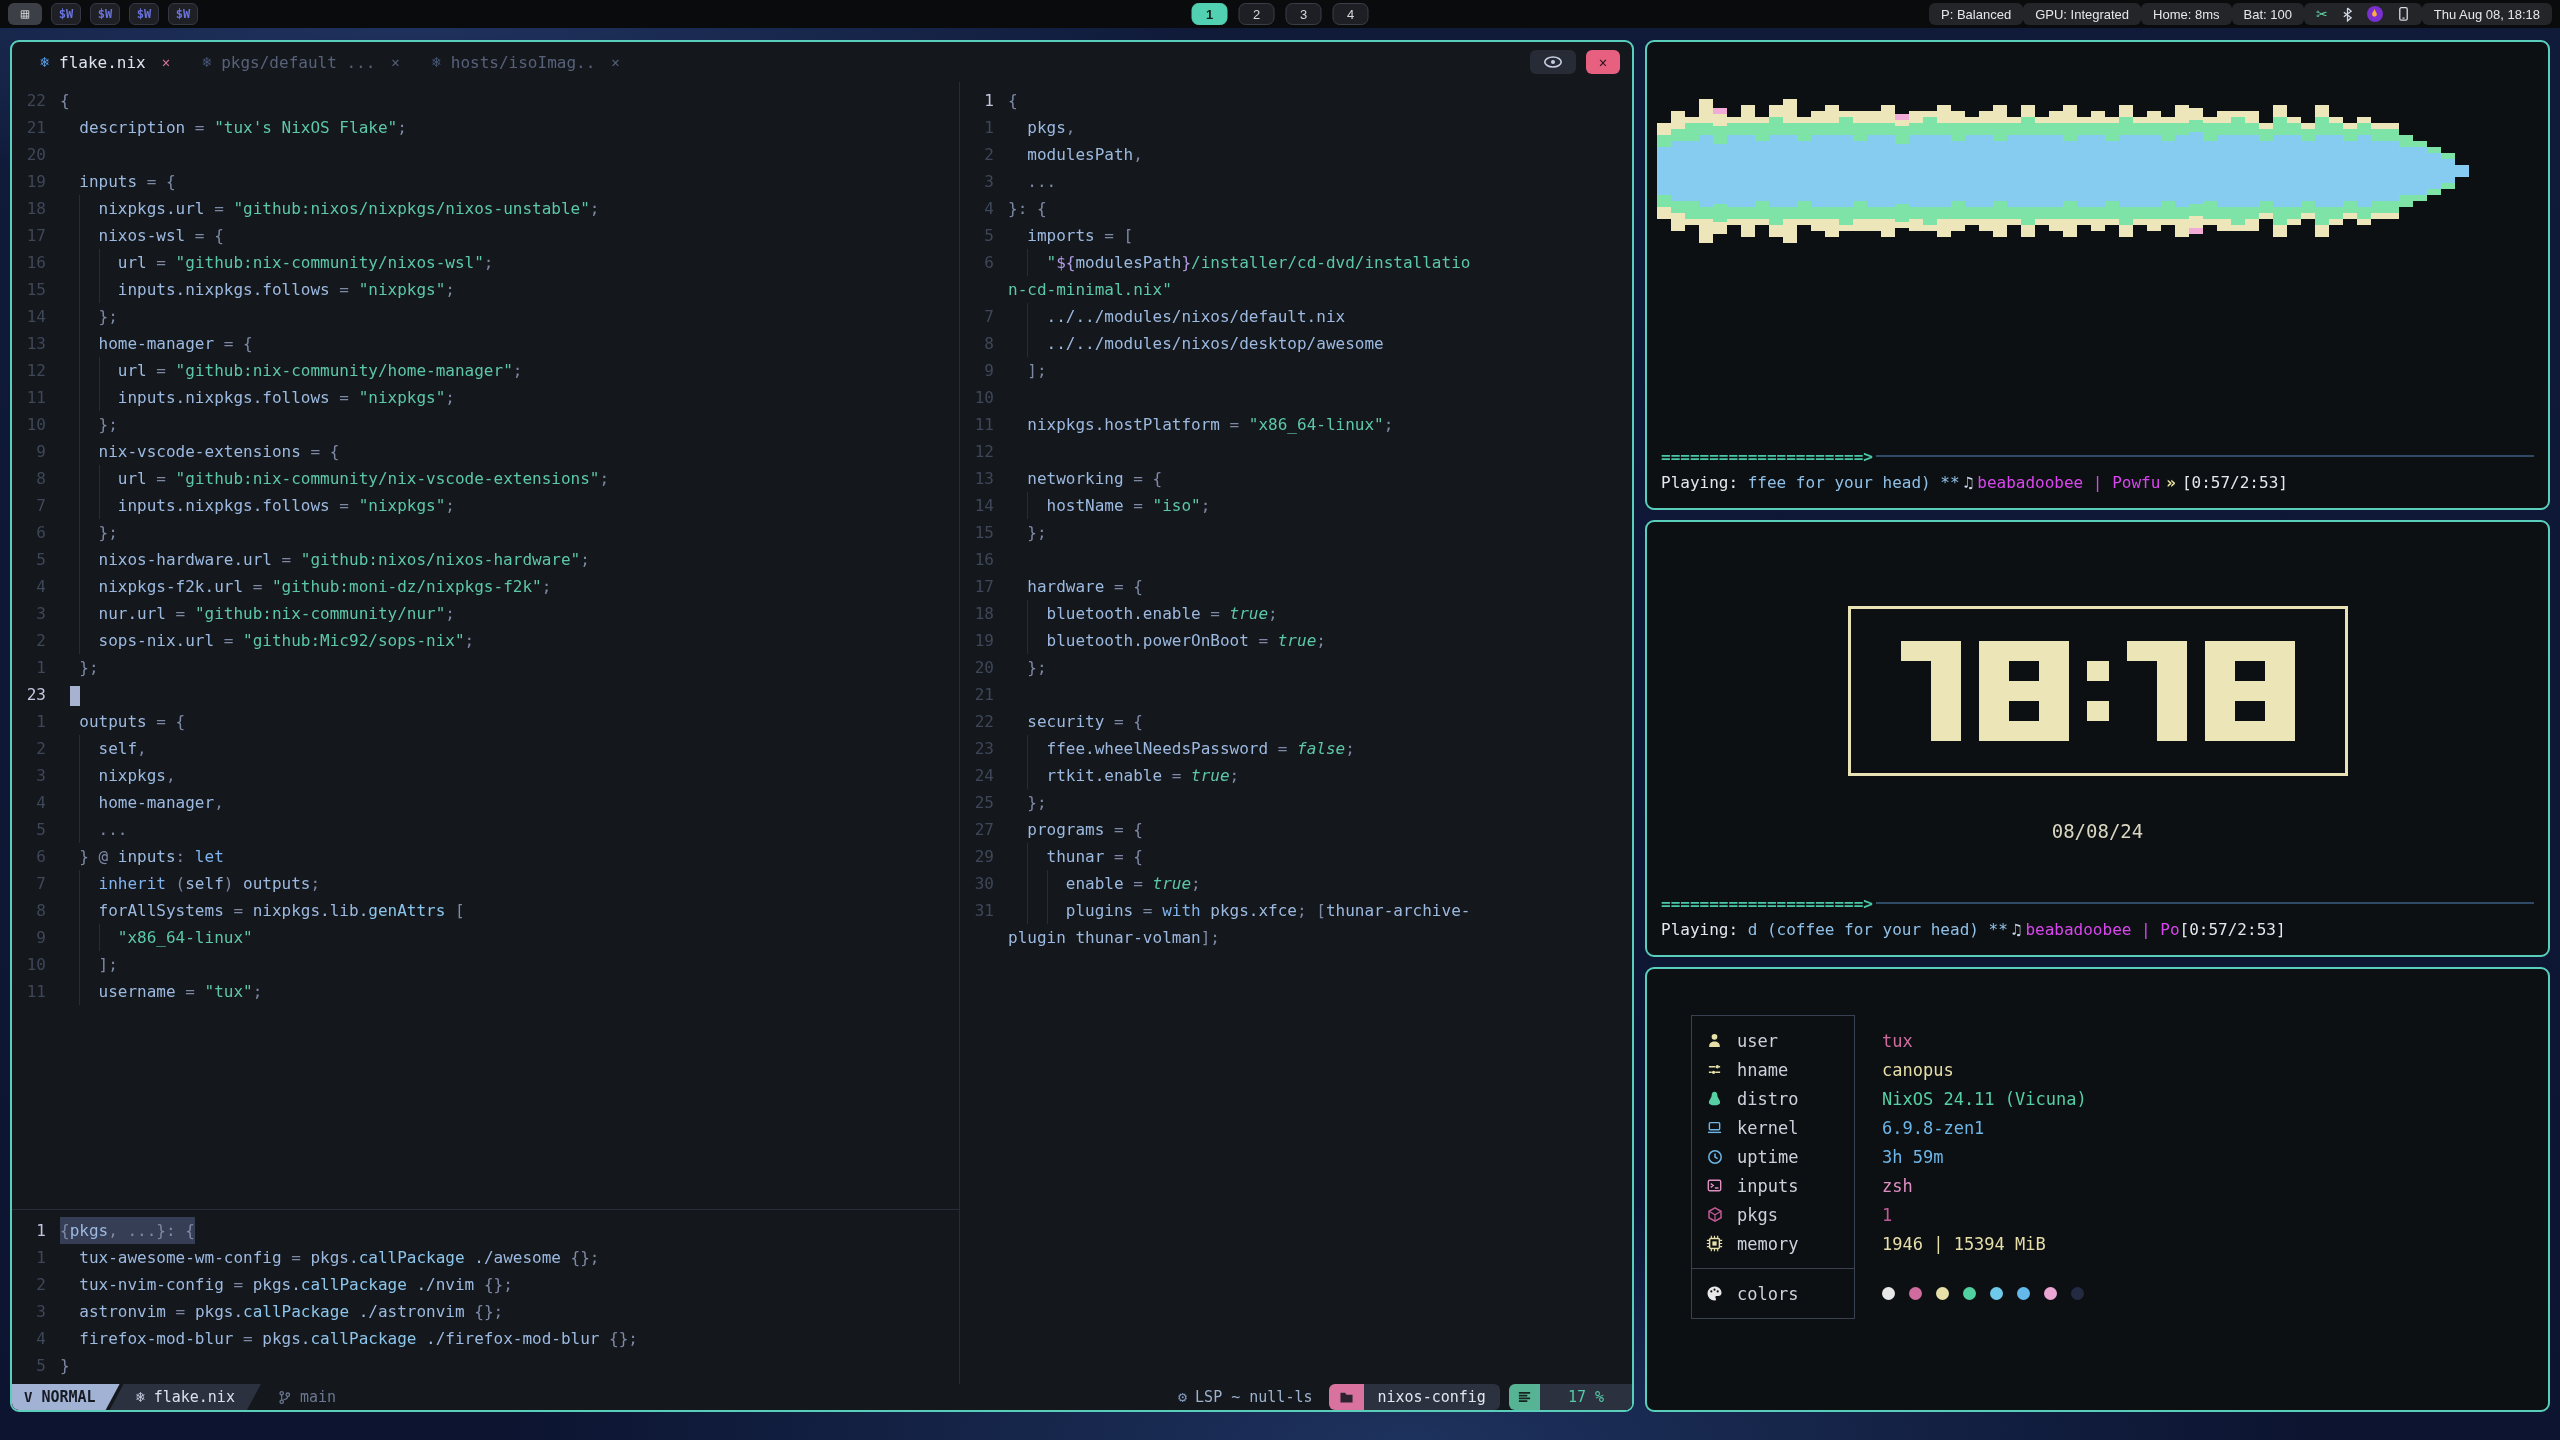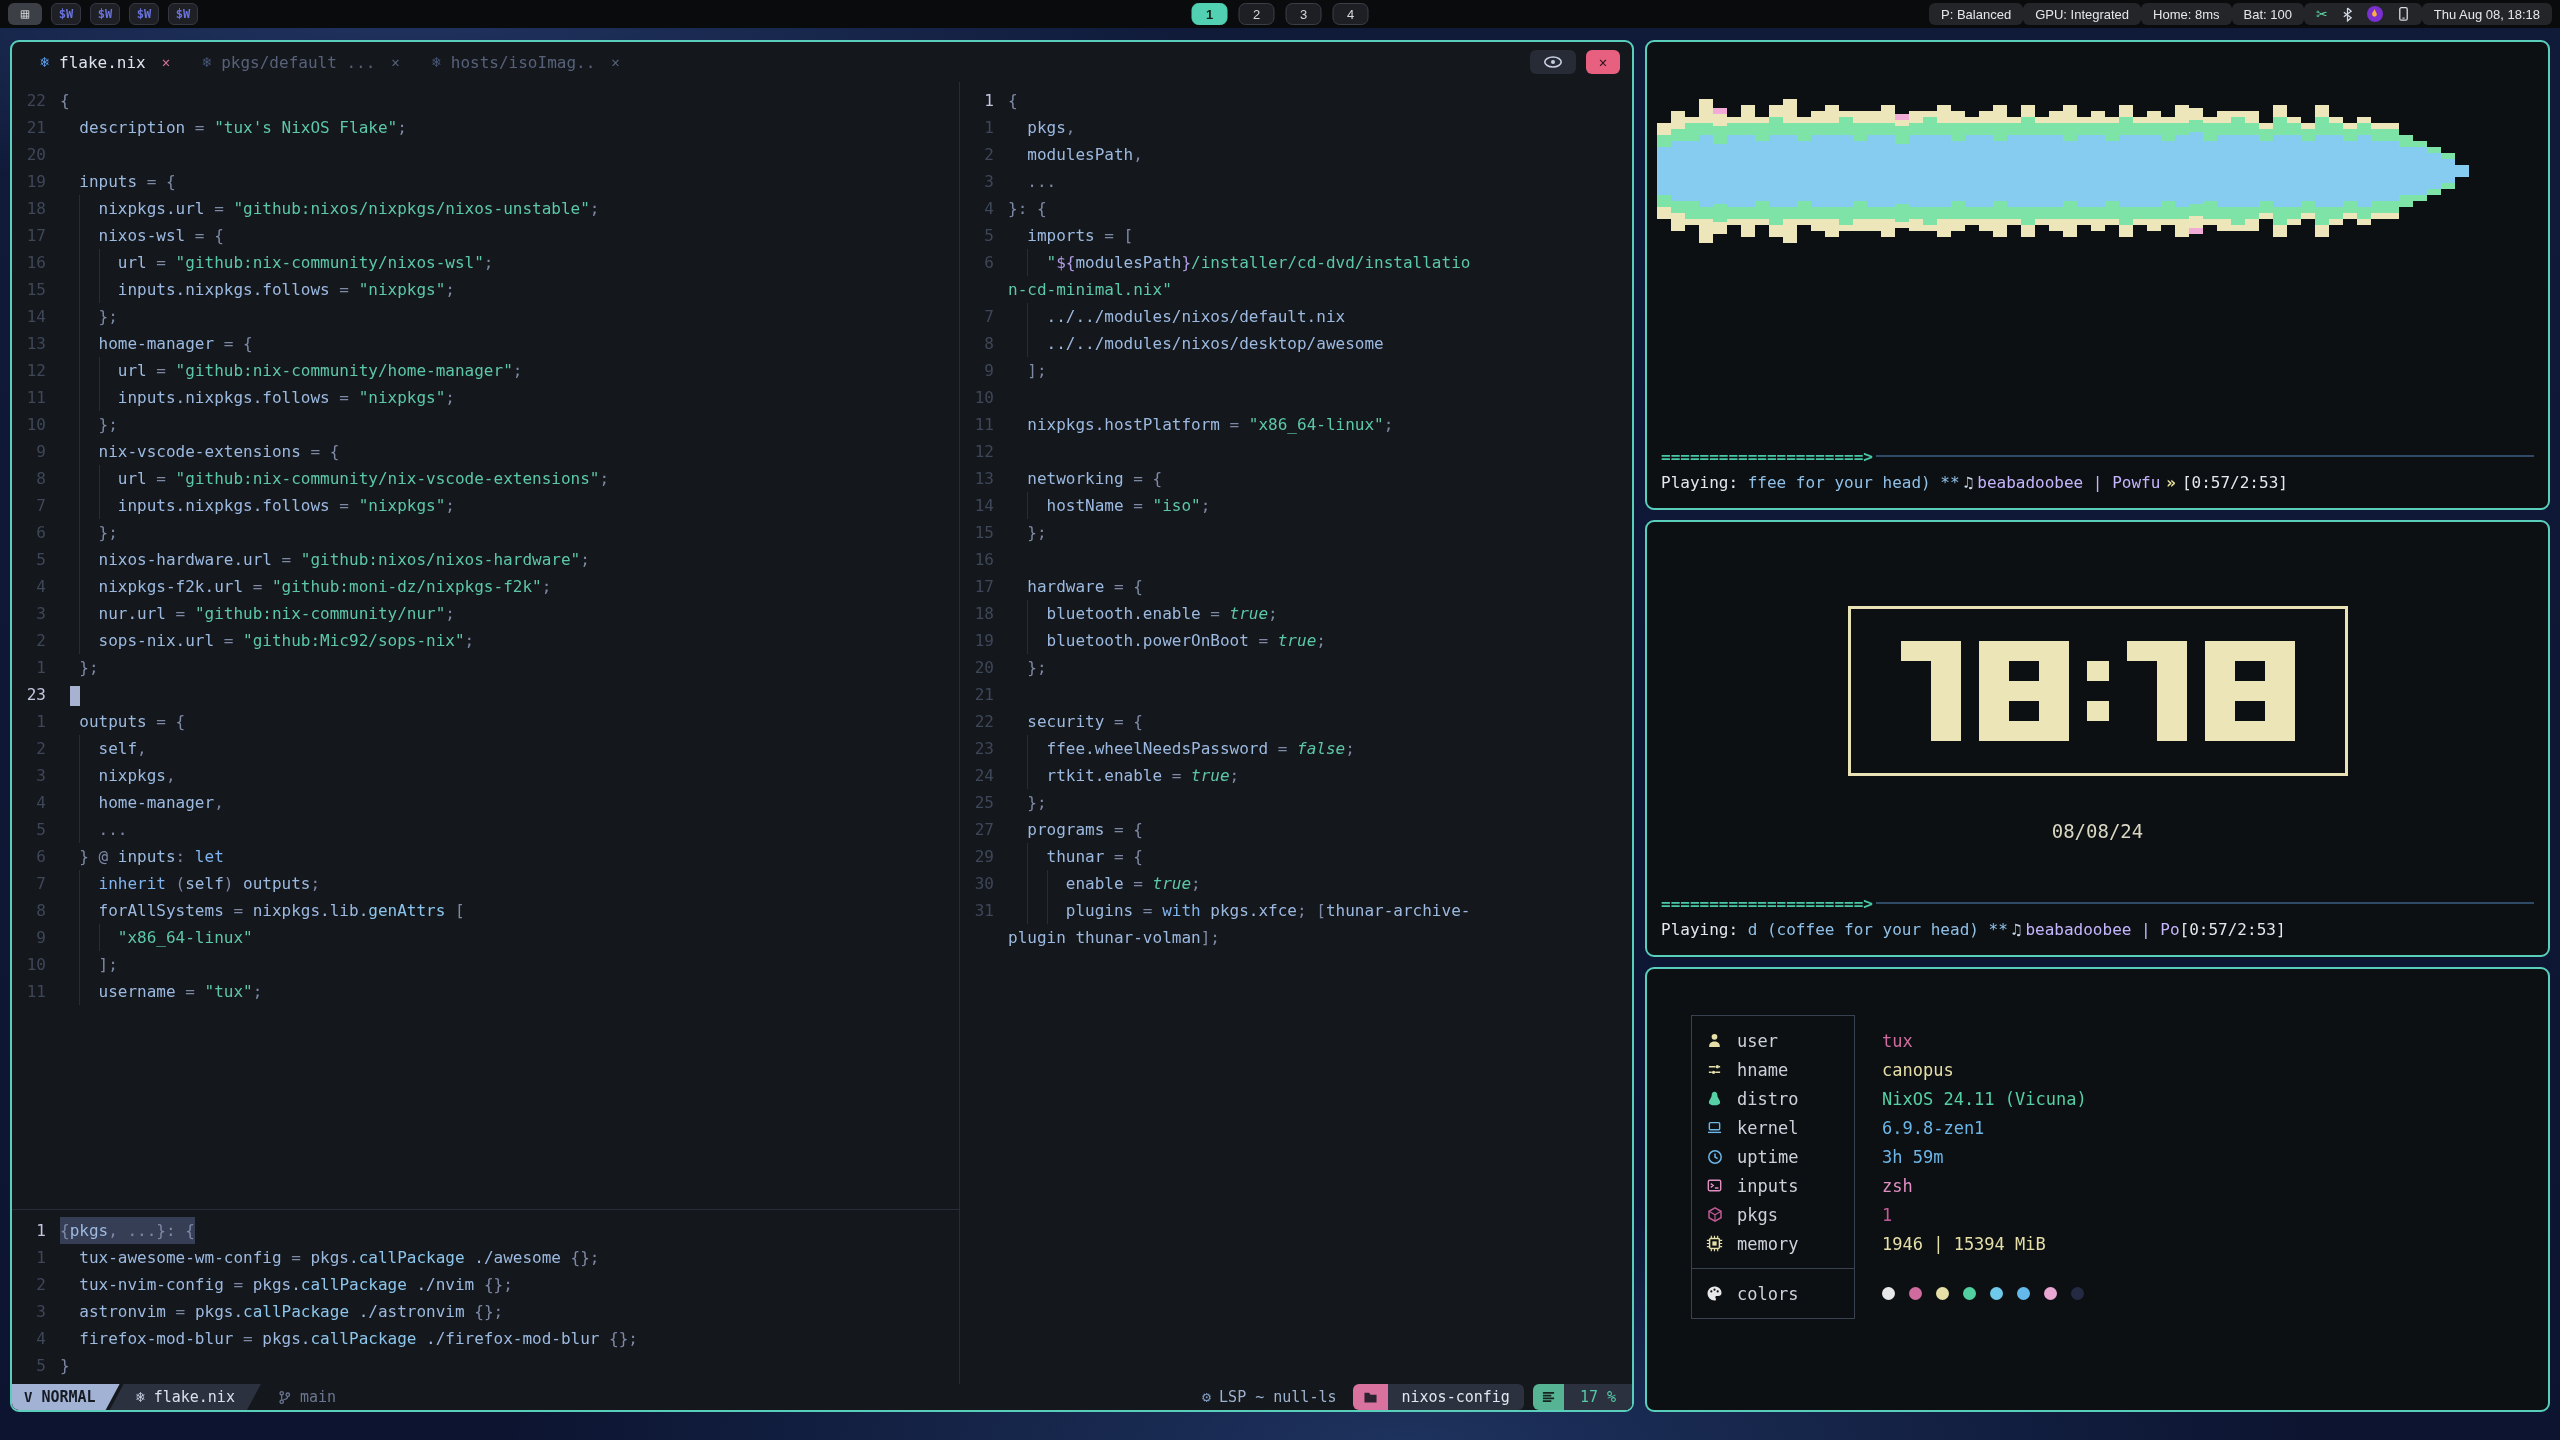--- a/index.html
+++ b/index.html
@@ -71,39 +71,39 @@
   .vimglyph{font-weight:bold;font-size:14px;background:transparent;}
   .sl-file{background:#2b313f;color:#d9e0ea;display:flex;align-items:center;gap:9px;padding:0 26px 0 26px;margin-left:-10px;clip-path:polygon(14px 0,100% 0,calc(100% - 14px) 100%,0 100%);}
   .sl-file .snow{color:#c6cede;}
   .sl-branch{display:flex;align-items:center;gap:8px;color:#6b7690;padding-left:16px;}
   .sl-right{margin-left:auto;display:flex;align-items:stretch;}
   .sl-lsp{display:flex;align-items:center;gap:8px;color:#9db1cc;padding-right:16px;}
   .sl-lsp .gear{color:#7d96bb;font-size:15px;}
   .seg-folder{background:#d9729f;border-radius:6px 0 0 6px;display:flex;align-items:center;padding:0 10px;color:#2b2430;}
   .seg-proj{background:#2b313f;color:#e2e6ee;display:flex;align-items:center;padding:0 14px;border-radius:0 6px 6px 0;}
   .seg-list{background:#56b393;border-radius:6px 0 0 6px;display:flex;align-items:center;padding:0 8px;margin-left:9px;color:#15241e;}
-  .seg-pct{background:#2b313f;color:#56c9a6;display:flex;align-items:center;padding:0 16px;}
+  .seg-pct{background:#2b313f;color:#56c9a6;display:flex;align-items:center;padding:0 28px;}
 
   
   .widget{position:absolute;left:1645px;width:905px;background:#0d1013;border:2px solid #59cfbb;border-radius:9px;overflow:hidden;display:flex;flex-direction:column;}
   #w-viz{top:40px;height:470px;}
   #w-clock{top:520px;height:437px;}
   #w-fetch{top:967px;height:445px;}
 
   #viz{display:flex;align-items:center;height:230px;margin:14px 0 0 10px;}
   .vcol{width:14px;flex:none;display:flex;flex-direction:column;justify-content:center;}
   .vb{width:14px;}
 
   .player{margin:auto 14px 12px 14px;font-size:16px;}
   .sep{display:flex;align-items:center;height:26px;color:#49c8a8;font-weight:bold;white-space:pre;}
   .sep .line{flex:1;height:2px;background:#2e4a66;margin-left:3px;}
   .playing{height:27px;display:flex;align-items:center;color:#e3e7ee;white-space:pre;}
   .pl-song{color:#8fc0e8}
   .pl-note{color:#cdd6e8;padding:0 4px;}
-  .pl-artist{color:#c4b5fd}
+  .pl-artist{color:#d946ef}
   .pl-arrow{color:#e9e3a0;font-weight:bold;padding:0 6px;}
   .pl-time{color:#e3e7ee}
 
   .clock-box{margin:84px auto 0;width:500px;height:170px;border:3px solid #e8e2b4;flex:none;display:flex;align-items:center;justify-content:center;}
   #clock-digits{display:flex;gap:18px;align-items:center;}
   .dchar{display:grid;}
   .dcell{width:30px;height:20px;}
   .dcell.n{width:22px;}
   .dcell.on{background:#ece5b8;}
   .clock-date{text-align:center;margin-top:44px;font-size:19px;color:#d9d6c2;}

